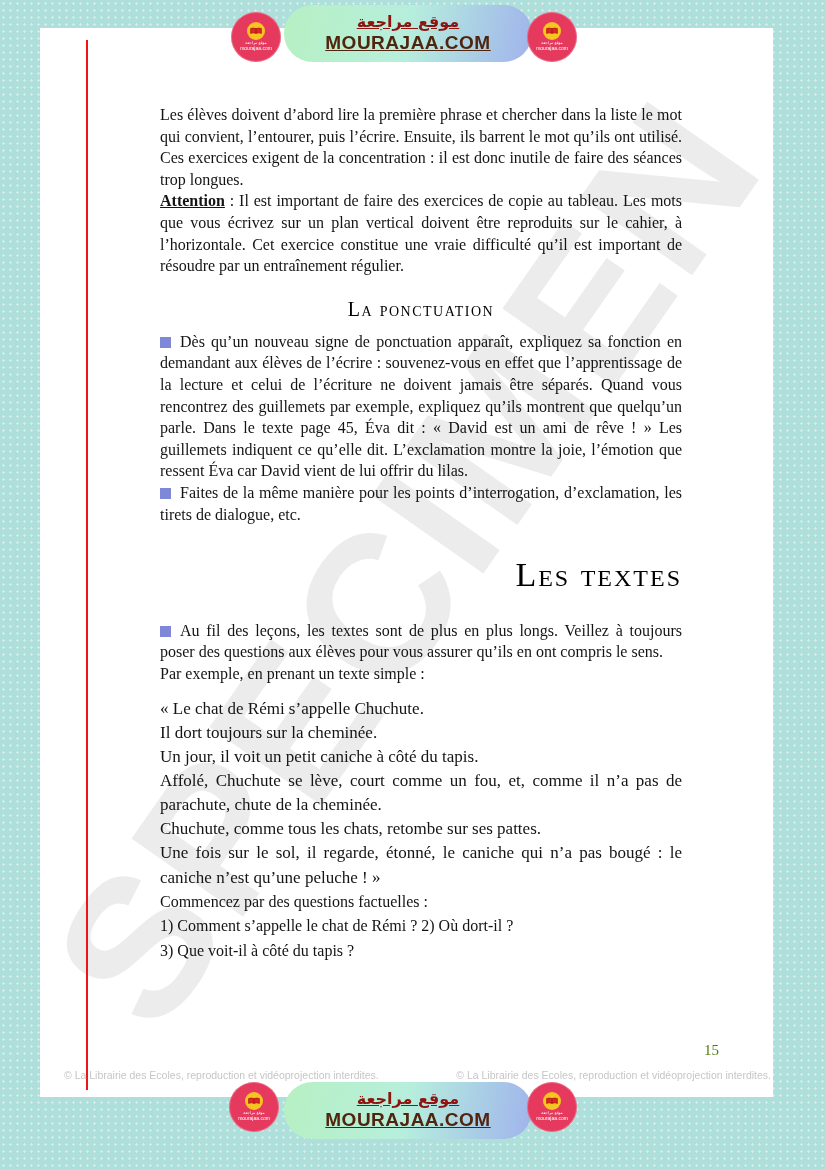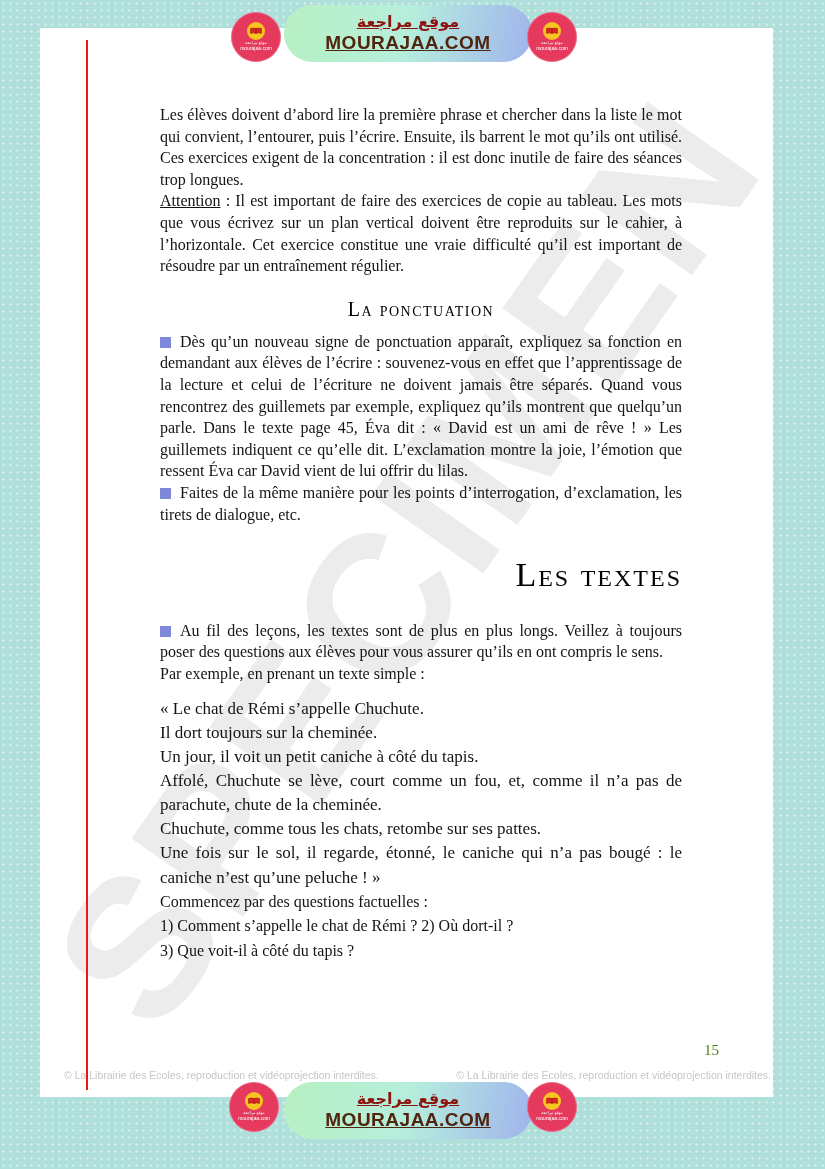--- a/index.html
+++ b/index.html
@@ -20,21 +20,21 @@
     transform:translate(-50%,-50%) rotate(-55deg);
     font-family:"Liberation Sans",sans-serif;font-weight:700;
     font-size:198px;letter-spacing:4px;color:#ececec;white-space:nowrap;z-index:0;
   }
   .content{
     position:absolute;left:120px;top:0;width:522px;padding-top:76px;z-index:1;
     font-size:16px;line-height:1.35;color:#141414;text-align:justify;
   }
   .content p{margin:0;}
   .para{margin:0 0 6px 0;}
-  .attn-label{font-weight:normal;text-decoration:underline;}
+  .attn-label{font-weight:bold;text-decoration:underline;}
   .sec-title{
     margin:20px 0 10px 0;text-align:center;color:#000000;font-weight:400;
     font-variant:small-caps;font-size:20px;letter-spacing:1.5px;line-height:1.2;
   }
   .big-title{
     margin:30px 0 24px 0;text-align:right;color:#000000;font-weight:400;
     font-variant:small-caps;font-size:34px;letter-spacing:2px;line-height:1.2;
   }
   .bullet-para{margin:8px 0 0 0;}
   .sq{

